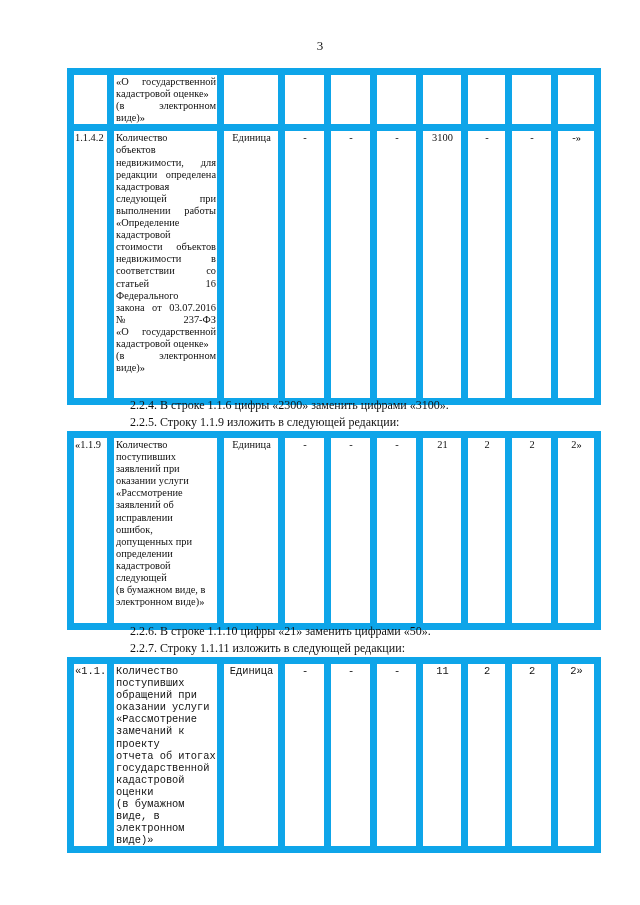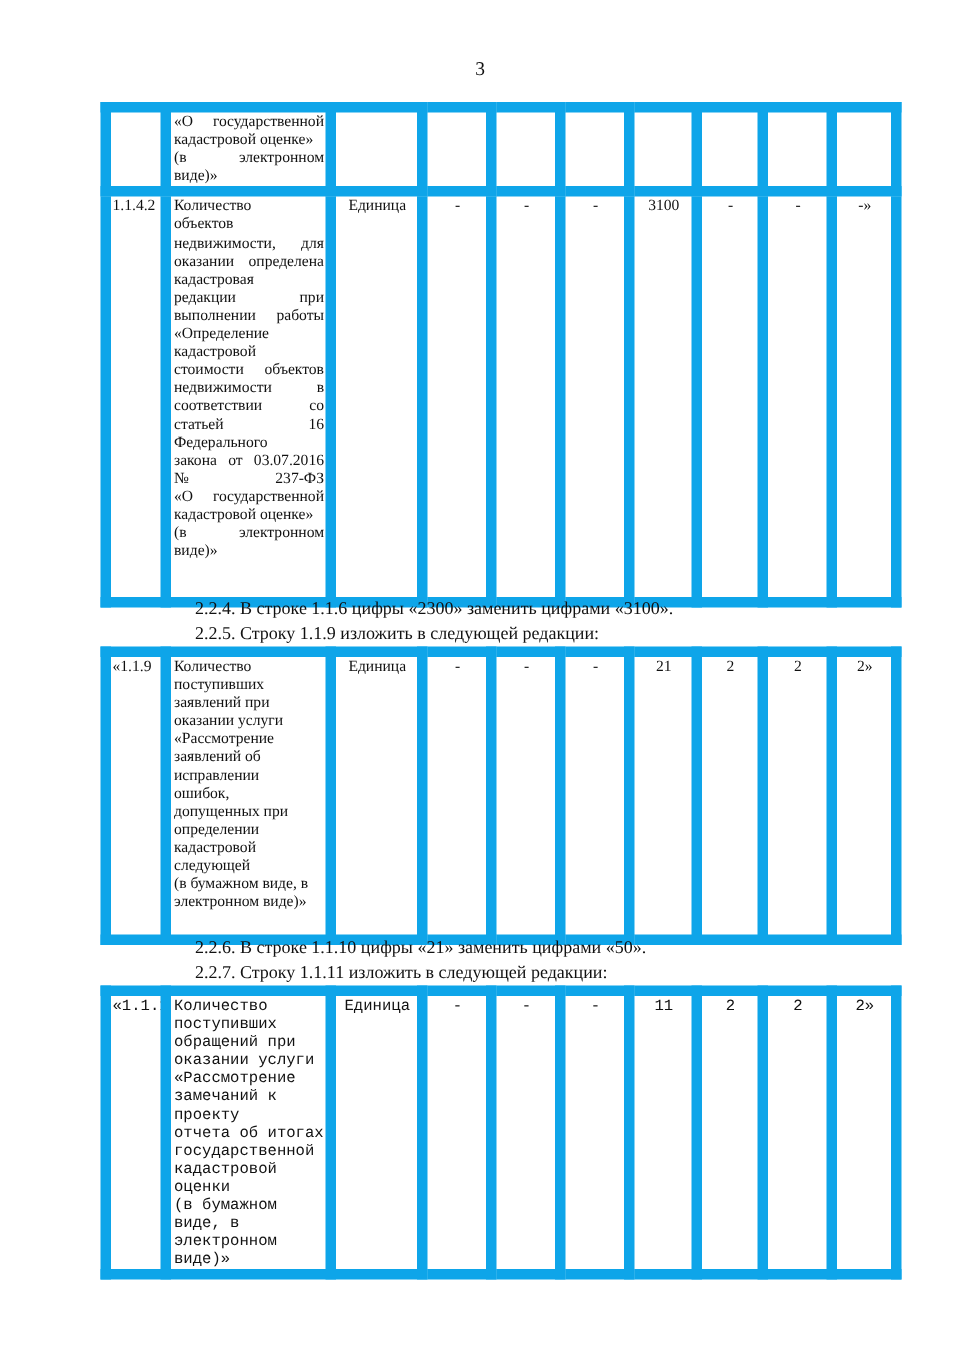--- a/index.html
+++ b/index.html
@@ -65,23 +65,23 @@
     <td class="num"></td>
     <td class="num"></td>
     <td class="num"></td>
   </tr>
   <tr style="height:274px;">
     <td class="code">1.1.4.2</td>
     <td class="desc">
       <span class="line">Количество</span>
       <span class="line">объектов</span>
       <span class="jl">недвижимости, для</span>
-      <span class="jl">оказании определена</span>
+      <span class="jl">редакции определена</span>
       <span class="line">кадастровая</span>
-      <span class="jl">редакции при</span>
+      <span class="jl">следующей при</span>
       <span class="jl">выполнении работы</span>
       <span class="line">«Определение</span>
       <span class="line">кадастровой</span>
       <span class="jl">стоимости объектов</span>
       <span class="jl">недвижимости в</span>
       <span class="jl">соответствии со</span>
       <span class="jl">статьей 16</span>
       <span class="line">Федерального</span>
       <span class="jl">закона от 03.07.2016</span>
       <span class="jl">№ 237-ФЗ</span>

